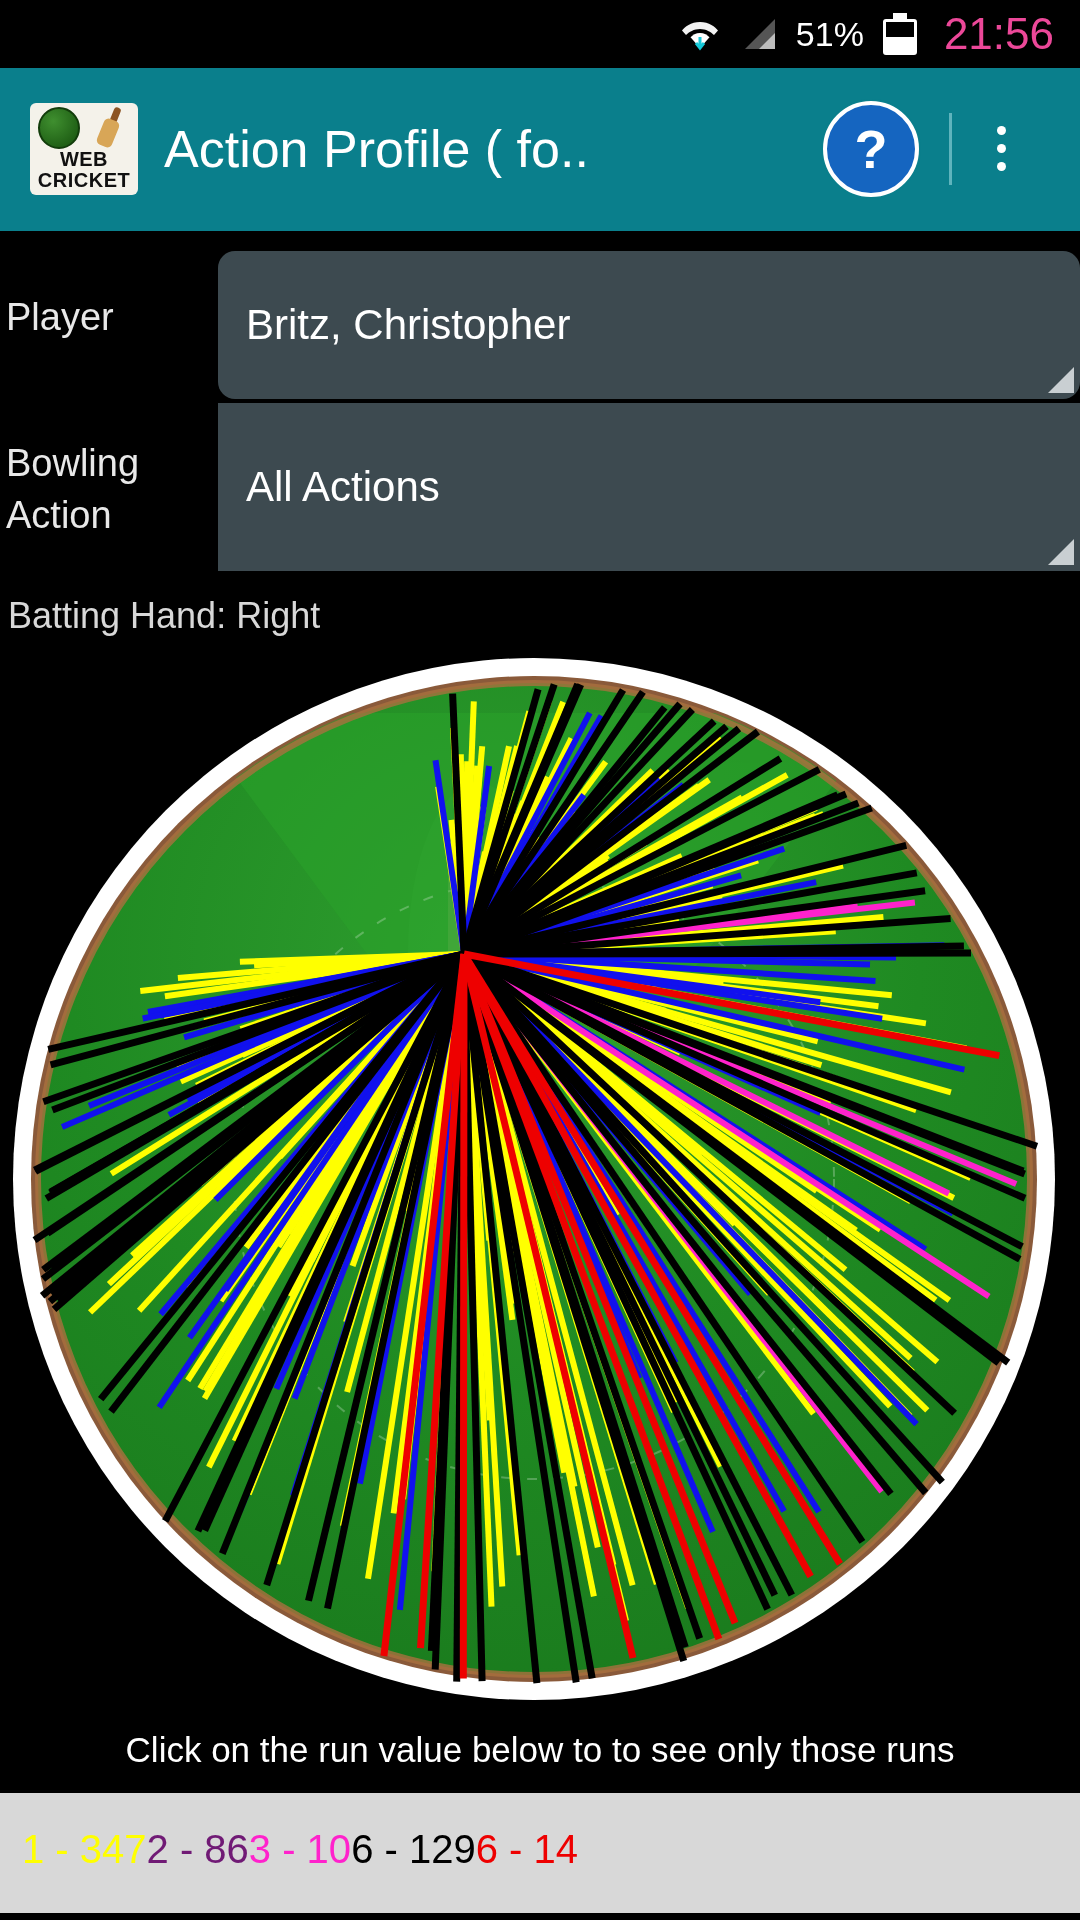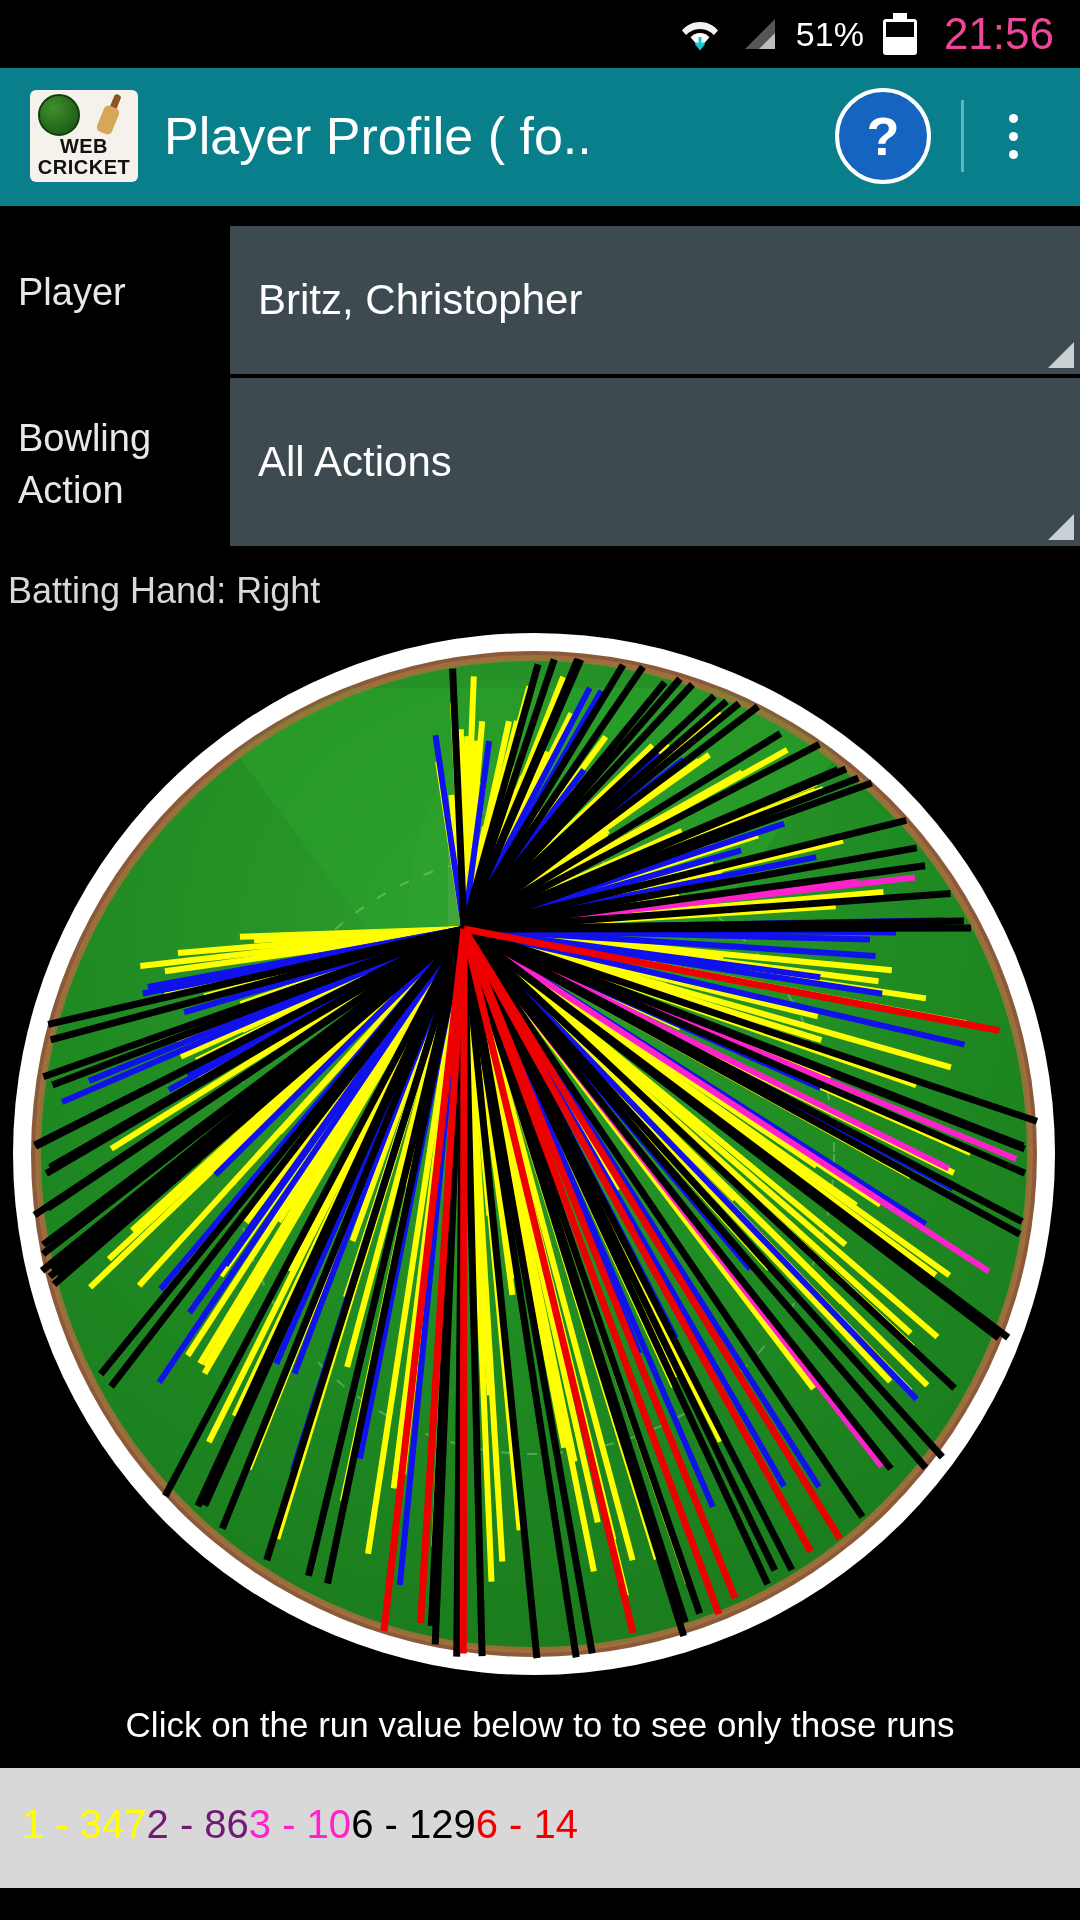--- a/index.html
+++ b/index.html
@@ -31,22 +31,22 @@
   .sb-batt .cap {
     position:absolute; left:10px; top:0px; width:14px; height:7px; background:#fff;
   }
   .sb-batt .fill {
     position:absolute; left:3px; bottom:3px; width:28px; height:15px; background:#fff;
   }
   .sb-clock { font-size: 44px; color:#ec4899; margin-left: 8px; font-weight: 400; }
 
   
   .appbar {
-    height: 138px; background:#0a7f8c;
-    display:flex; align-items:center; padding-left: 30px; padding-right: 24px;
+    height: 163px; background:#0a7f8c;
+    display:flex; align-items:center; padding-left: 30px; padding-right: 36px;
     border-bottom: 2px solid #0a7f8c;
   }
   .logo {
     width: 108px; height: 92px; border-radius: 6px;
     background: #f4f2ea; position: relative; overflow:hidden;
     display:flex; flex-direction:column; align-items:center; justify-content:flex-start;
     flex: 0 0 auto;
   }
   .logo .ball {
     position:absolute; left: 8px; top: 4px; width: 42px; height: 42px;
@@ -74,32 +74,32 @@
   }
   .divider-v { width: 3px; height: 72px; background: #5fb4bd; margin: 0 26px 0 30px; flex:0 0 auto; }
   .overflow {
     width: 46px; height: 96px; display:flex; flex-direction:column;
     align-items:center; justify-content:center; gap: 9px; margin-right: 20px; flex:0 0 auto;
   }
   .overflow i { width: 9px; height: 9px; background:#fff; border-radius:50%; display:block; }
 
   
   .form { background:#000; }
-  .row { display:flex; align-items:stretch;padding-left:12px; }
+  .row { display:flex; align-items:stretch; }
   .row .label {
     width: 218px; flex: 0 0 218px; color:#e8e8e8; font-size: 38px;
     display:flex; align-items:center; padding-left: 6px;
   }
   .row .label.two-line { line-height: 52px; }
   .row .spin {
     flex: 1 1 auto; background:#3d4a50; position:relative;
     display:flex; align-items:center; padding-left: 28px;
     color:#fff; font-size: 42px; margin-bottom: 4px;
   }
-  .row.first .spin { margin-top: 20px; }
+  .row.first .spin { margin-top: 20px; border-radius: 17px; }
   .spin .caret {
     position:absolute; right: 6px; bottom: 6px;
     width: 0; height: 0; border-left: 26px solid transparent; border-bottom: 26px solid #c9cfd2;
   }
   .row1 { height: 172px; }
   .row2 { height: 172px; }
   .hand {
     color:#d8d8d8; font-size: 36px; padding: 20px 0 10px 8px;
   }
 
@@ -153,21 +153,21 @@
     <div class="logo">
       <span class="ball"></span>
       <span class="bat">
         <svg width="46" height="46" viewBox="0 0 46 46">
           <rect x="26" y="2" width="7" height="16" rx="3" fill="#8d5524" transform="rotate(22 29 10)"></rect>
           <rect x="14" y="14" width="16" height="28" rx="5" fill="#d8a657" transform="rotate(22 22 28)"></rect>
         </svg>
       </span>
       <span class="txt"><span>WEB</span><br><span>CRICKET</span></span>
     </div>
-    <div class="apptitle">Player Profile ( fo..</div>
+    <div class="apptitle">Action Profile ( fo..</div>
     <div class="help-btn">?</div>
     <div class="divider-v"></div>
     <div class="overflow">
         <i></i>
         <i></i>
         <i></i>
       </div>
   </div>
 
   <div class="form">

